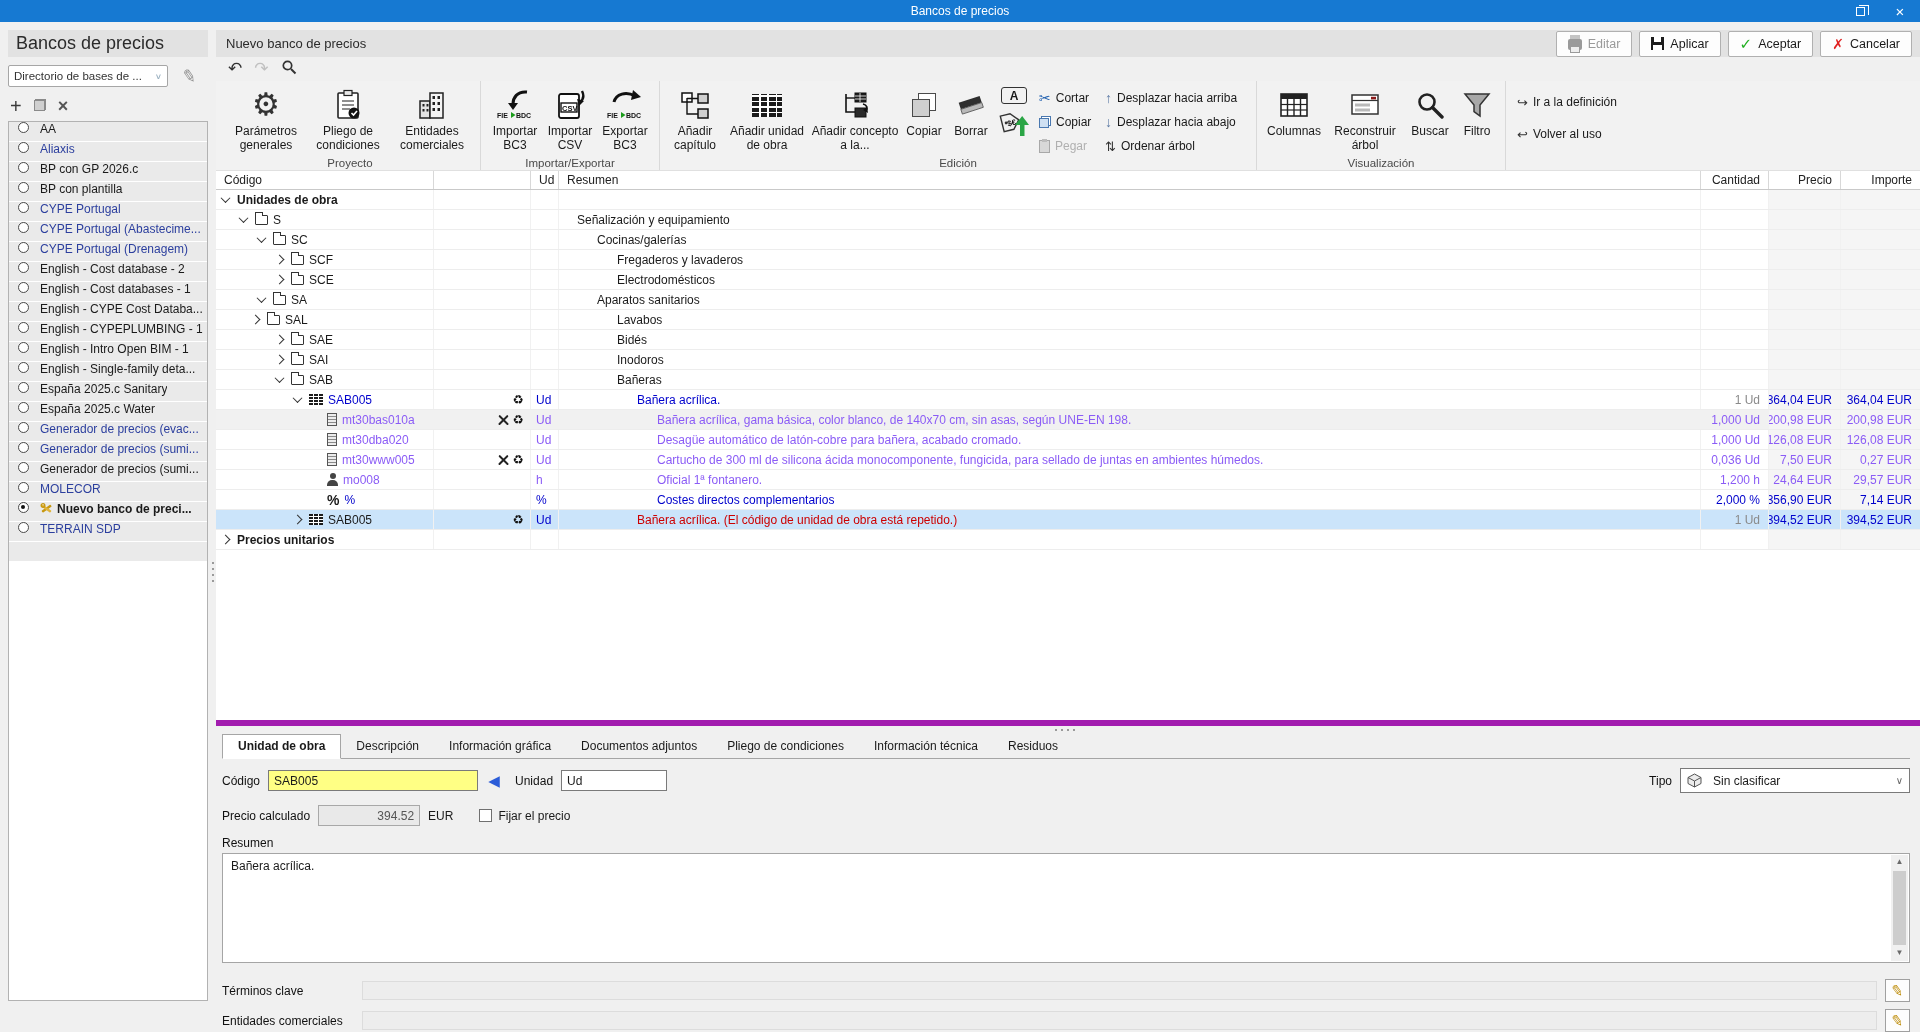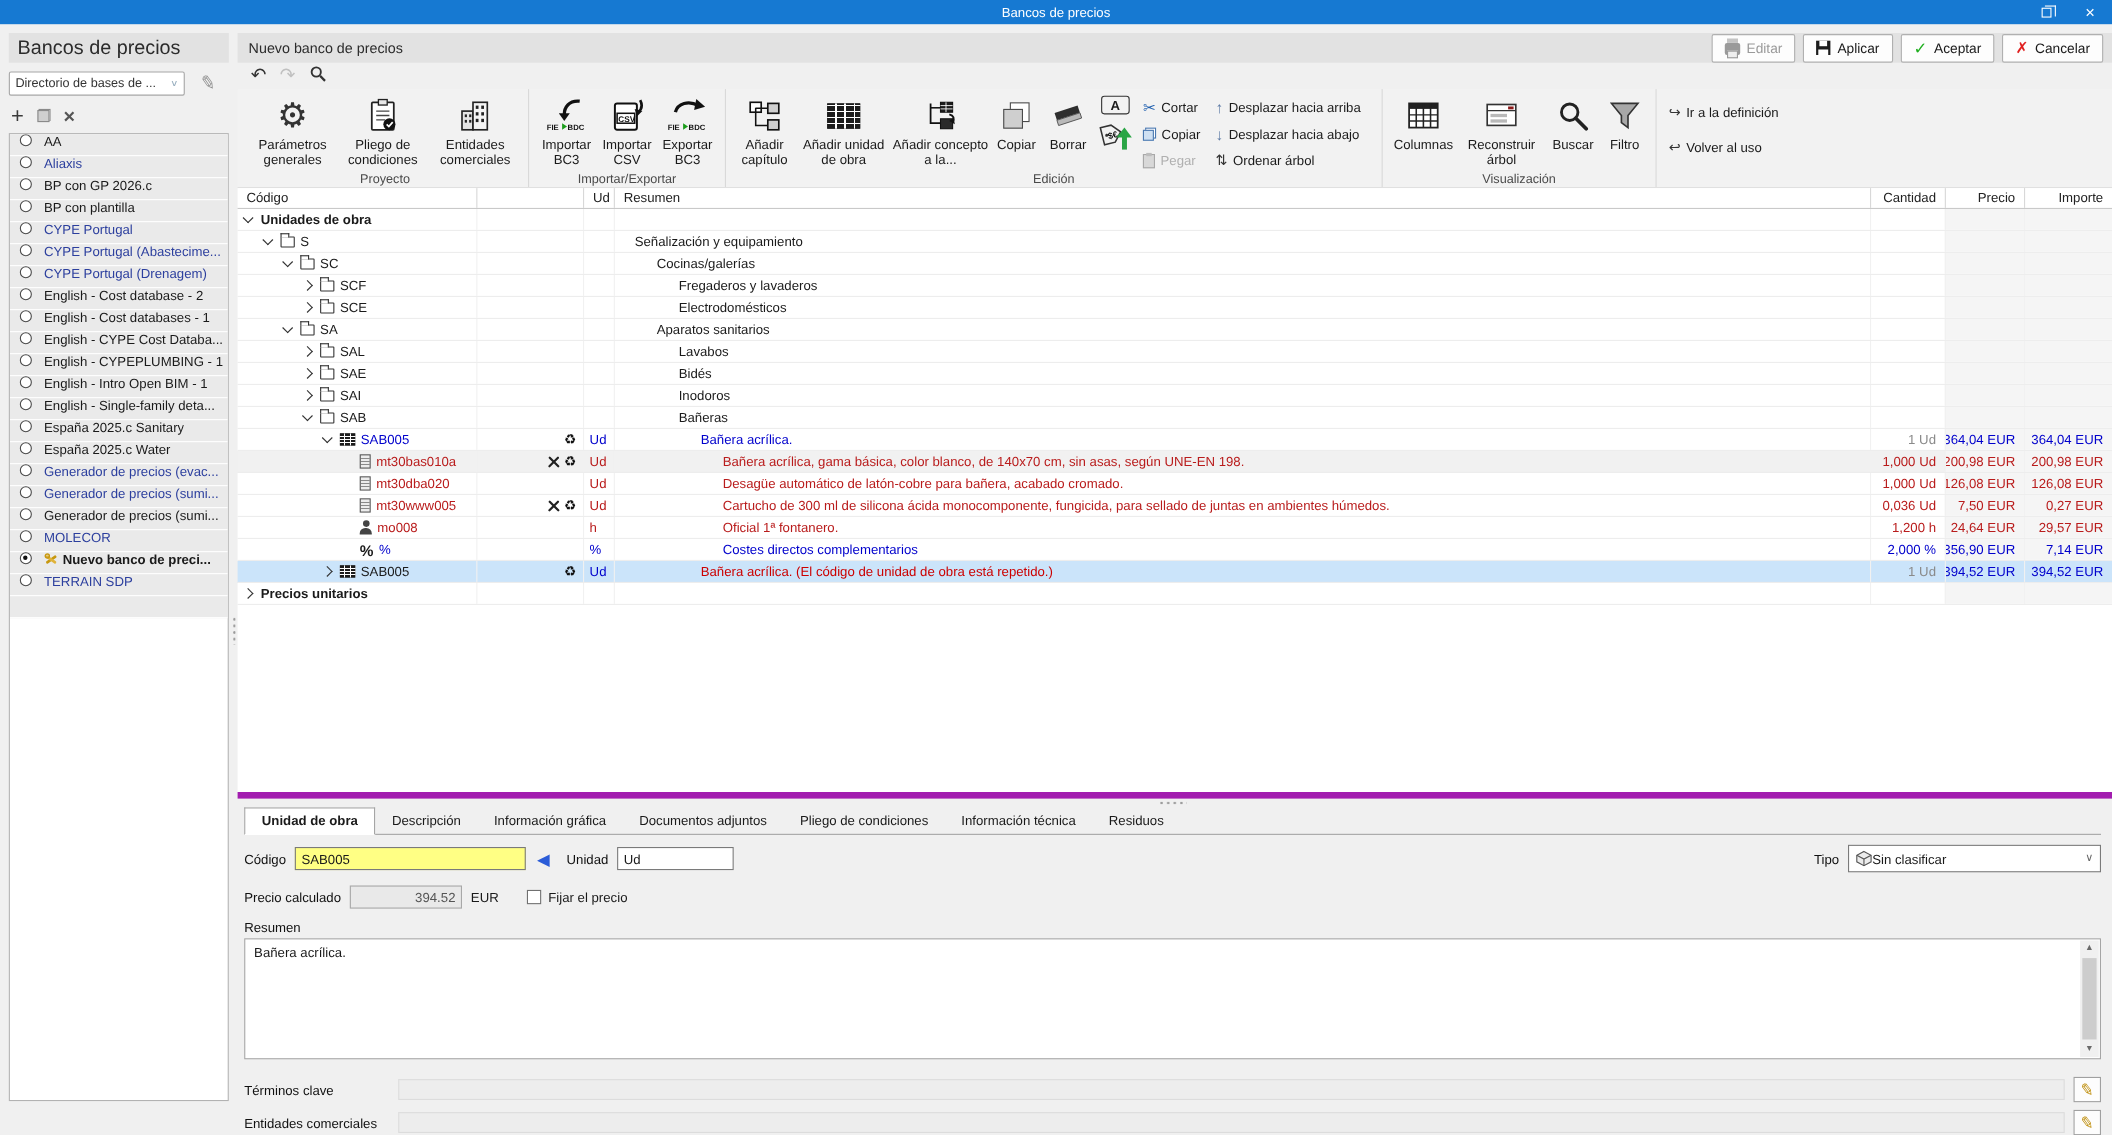--- a/index.html
+++ b/index.html
@@ -102,21 +102,21 @@
   .trow { height:20px; border-bottom:1px solid #ededed; background:#fff; }
   .trow > div { display:flex; align-items:center; overflow:hidden; white-space:nowrap; }
   .trow .c-flags, .trow .c-ud, .trow .c-res, .trow .c-cant, .trow .c-prec, .trow .c-imp { border-left:1px solid #f1f1f1; }
   .c-flags { justify-content:flex-end; gap:3px; padding-right:6px; }
   .c-ud { padding-left:5px; }
   .c-cant, .c-prec, .c-imp { justify-content:flex-end; padding-right:8px; }
   .c-prec, .c-imp { background:#f5f5f5; }
   .trow.shade { background:#f1f1f1; }
   .trow.selrow { background:#cbe4fa; }
   .trow.selrow .c-prec, .trow.selrow .c-imp { background:#cbe4fa; }
-  .t-blue { color:#0000cc; } .t-green { color:#b91c1c; } .t-red { color:#cc0000; }
+  .t-blue { color:#0000cc; } .t-green { color:#8b5cf6; } .t-red { color:#cc0000; }
   .t-gray { color:#8a8a8a; } .t-bold { font-weight:bold; }
   .chev { width:7px; height:7px; display:inline-block; border-right:1.6px solid #333; border-bottom:1.6px solid #333; margin-right:8px; flex:none; }
   .chev.d { transform:rotate(45deg) translate(-1px,-1px); }
   .chev.r { transform:rotate(-45deg); }
   .noexp { width:15px; display:inline-block; flex:none; }
   .ic-fold { width:13px; height:10px; display:inline-block; margin-right:5px; border:1.4px solid #333; border-radius:1px; position:relative; background:#fff; flex:none; }
   .ic-fold::before { content:""; position:absolute; top:-4px; left:-1.4px; width:6px; height:3px; border:1.4px solid #333; border-bottom:none; background:#fff; }
   .ic-brick { width:14px; height:11px; display:inline-block; margin-right:5px; flex:none; background-color:#1c1c1c;
     background-image:repeating-linear-gradient(90deg,transparent 0 4px,#fff 4px 5px),repeating-linear-gradient(0deg,#1c1c1c 0 2px,#fff 2px 3px); }
   .ic-mat { width:10px; height:13px; display:inline-block; margin-right:5px; flex:none; border:1px solid #555;
@@ -140,21 +140,21 @@
   .tab.active { background:#fff; border:1px solid #a5a5a5; border-bottom:1px solid #fff; margin-bottom:-1px; font-weight:bold; }
   .frow { display:flex; align-items:center; }
   .r1 { margin-top:10px; height:24px; }
   .flabel { margin-right:8px; color:#111; }
   .inp { border:1px solid #7a7a7a; background:#fff; height:21px; display:flex; align-items:center; padding:0 5px; }
   .inp.yellow { background:#ffff84; width:210px; }
   .arrbtn { width:24px; height:21px; display:flex; align-items:center; justify-content:center; margin:0 9px 0 4px; }
   .bluearr { color:#2b5cd8; font-size:15px; }
   .inp.unidad { width:106px; }
   .tipo-wrap { margin-left:auto; display:flex; align-items:center; }
-  .dropdown { width:230px; height:25px; border:1px solid #7a7a7a; background:#fff; display:flex; align-items:center; padding:0 6px; gap:0; }
+  .dropdown { width:230px; height:25px; border:1px solid #7a7a7a; background:#fff; display:flex; align-items:center; padding:0 6px; gap:11px; }
   .dropdown .txt { flex:1; }
   .dd-chev { color:#666; font-size:10px; }
   .r2 { margin-top:13px; height:20px; }
   .inp.calc { width:102px; background:#e9e9e9; justify-content:flex-end; color:#555; border-color:#a8a8a8; }
   .eur { margin:0 8px; }
   .cbx { width:13px; height:13px; border:1px solid #707070; background:#fff; margin:0 6px 0 18px; }
   .r3 { margin-top:10px; height:15px; }
   .resbox { margin-top:3px; height:112px; background:#fff; border:1px solid #a5a5a5; position:relative; padding:5px 24px 5px 8px; }
   .scrollv { position:absolute; top:1px; right:1px; bottom:1px; width:17px; background:#f0f0f0; display:flex; flex-direction:column; align-items:center; }
   .scrollv .sa { font-size:8px; color:#6a6a6a; line-height:14px; height:15px; }
@@ -666,21 +666,21 @@
         <div class="c-flags"></div>
           <div class="c-ud"></div>
         <div class="c-res" style="padding-left:38px">
             <span>Aparatos sanitarios</span>
           </div>
         <div class="c-cant"></div>
           <div class="c-prec"></div>
           <div class="c-imp"></div>
       </div>
       <div class="trow">
-        <div class="c-code" style="padding-left:60px">
+        <div class="c-code" style="padding-left:36px">
             <span class="chev r"></span>
             <span class="ic-fold"></span>
             <span>SAL</span>
           </div>
         <div class="c-flags"></div>
           <div class="c-ud"></div>
         <div class="c-res" style="padding-left:58px">
             <span>Lavabos</span>
           </div>
         <div class="c-cant"></div>

